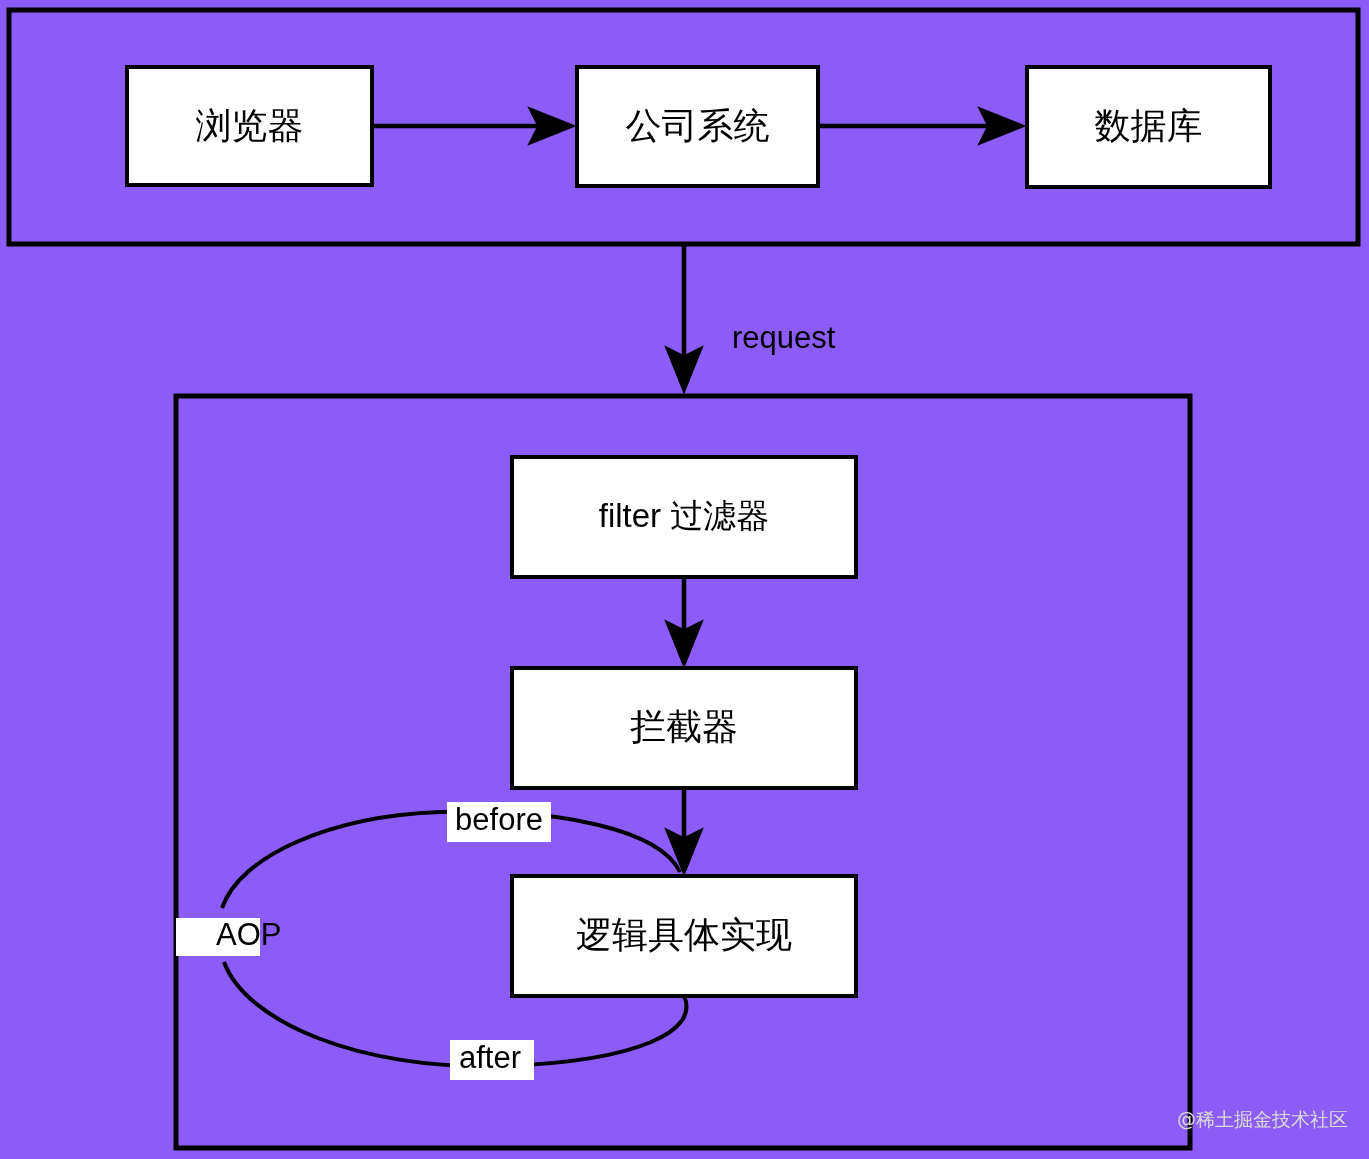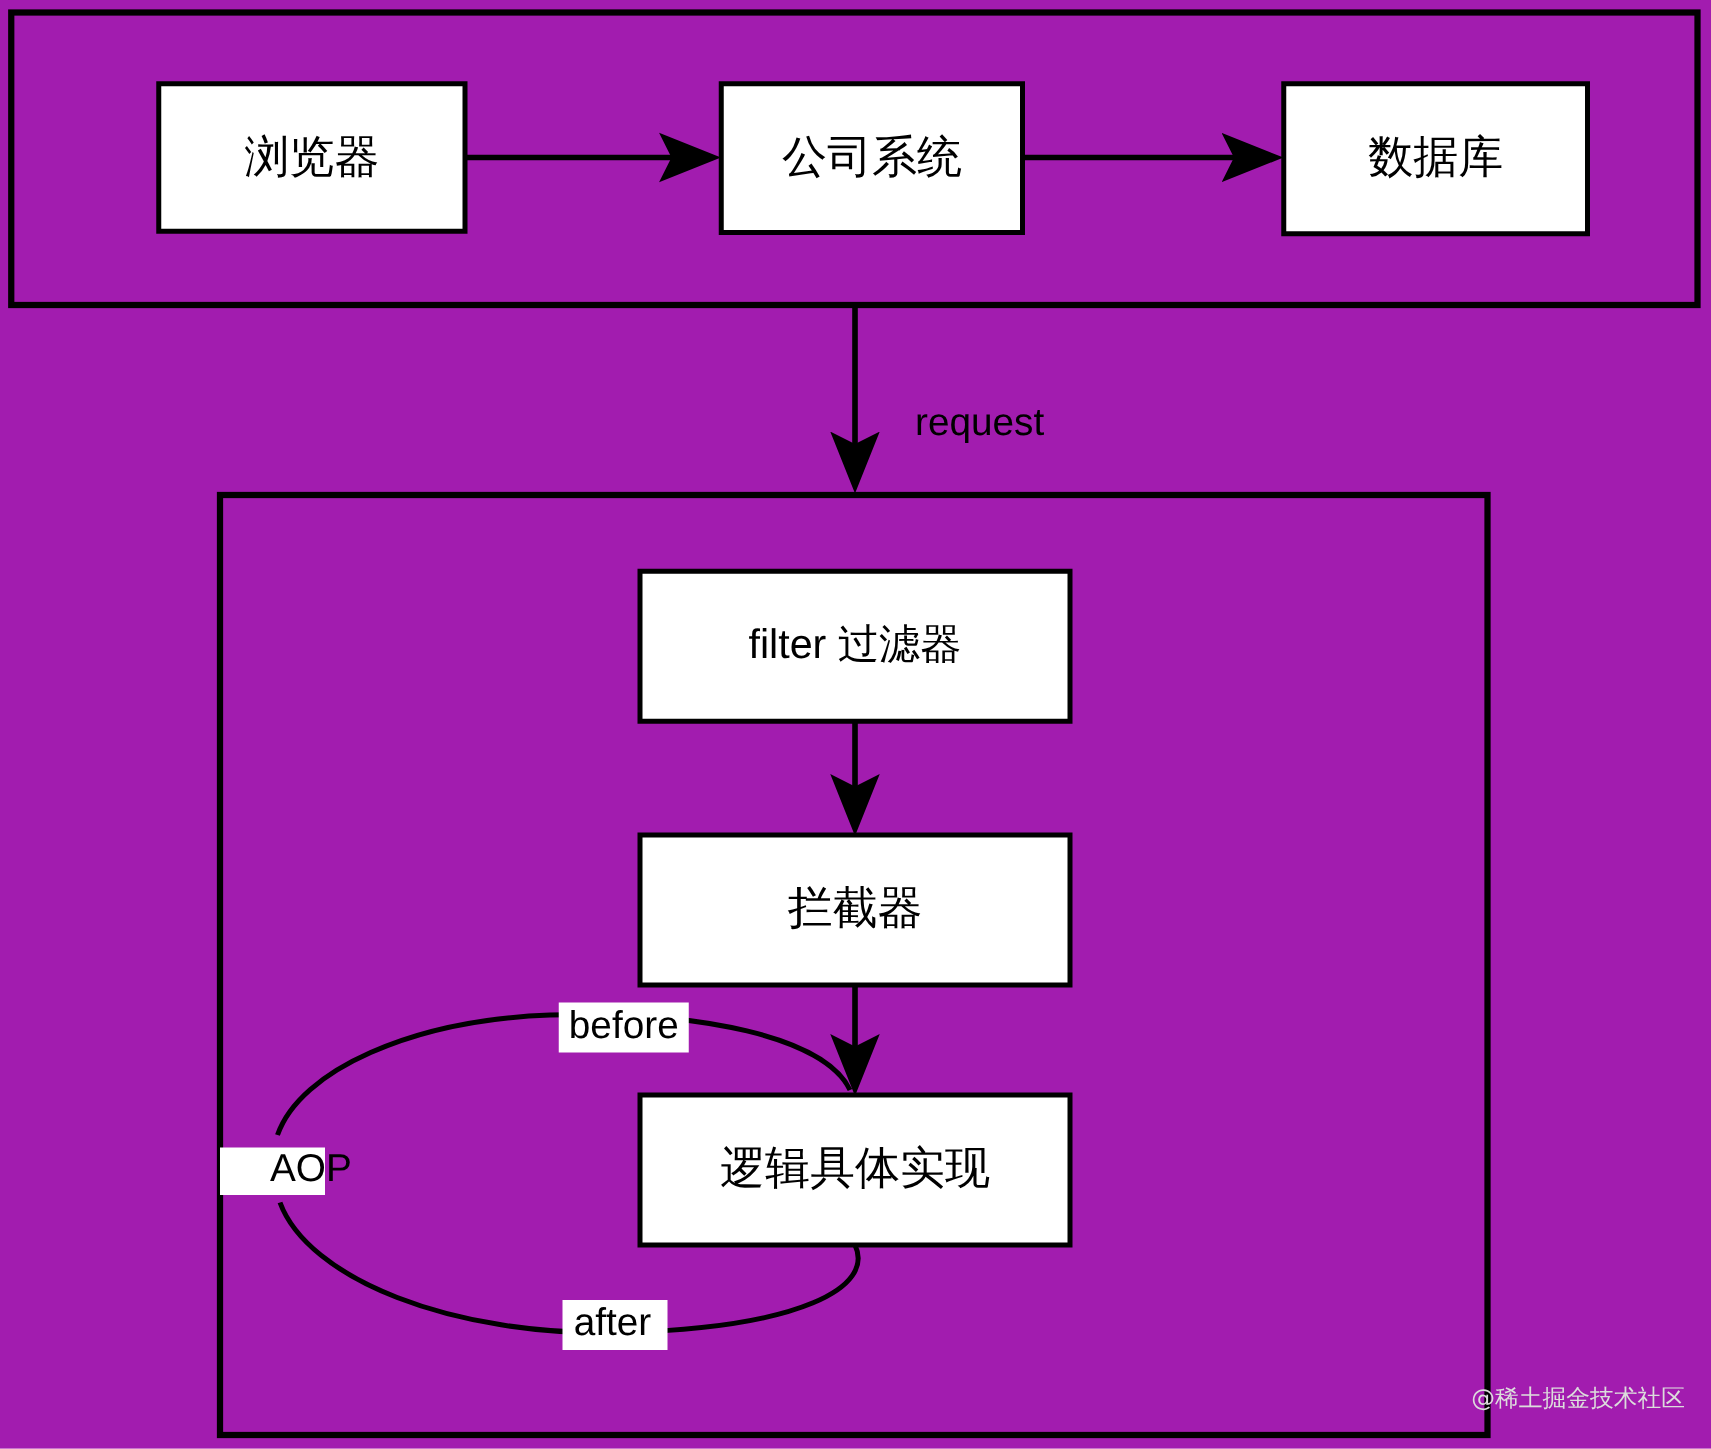--- a/index.html
+++ b/index.html
@@ -10,21 +10,21 @@
   body {
     width: 1369px;
     height: 1159px;
     font-family: "Liberation Sans", "DejaVu Sans", sans-serif;
     overflow: hidden;
   }
   #diagram-root {
     position: relative;
     width: 1369px;
     height: 1159px;
-    background: #a21caf;
+    background: #8b5cf6;
   }
   svg.canvas {
     position: absolute;
     left: 0;
     top: 0;
     width: 1369px;
     height: 1159px;
     display: block;
   }
   .node-label {

